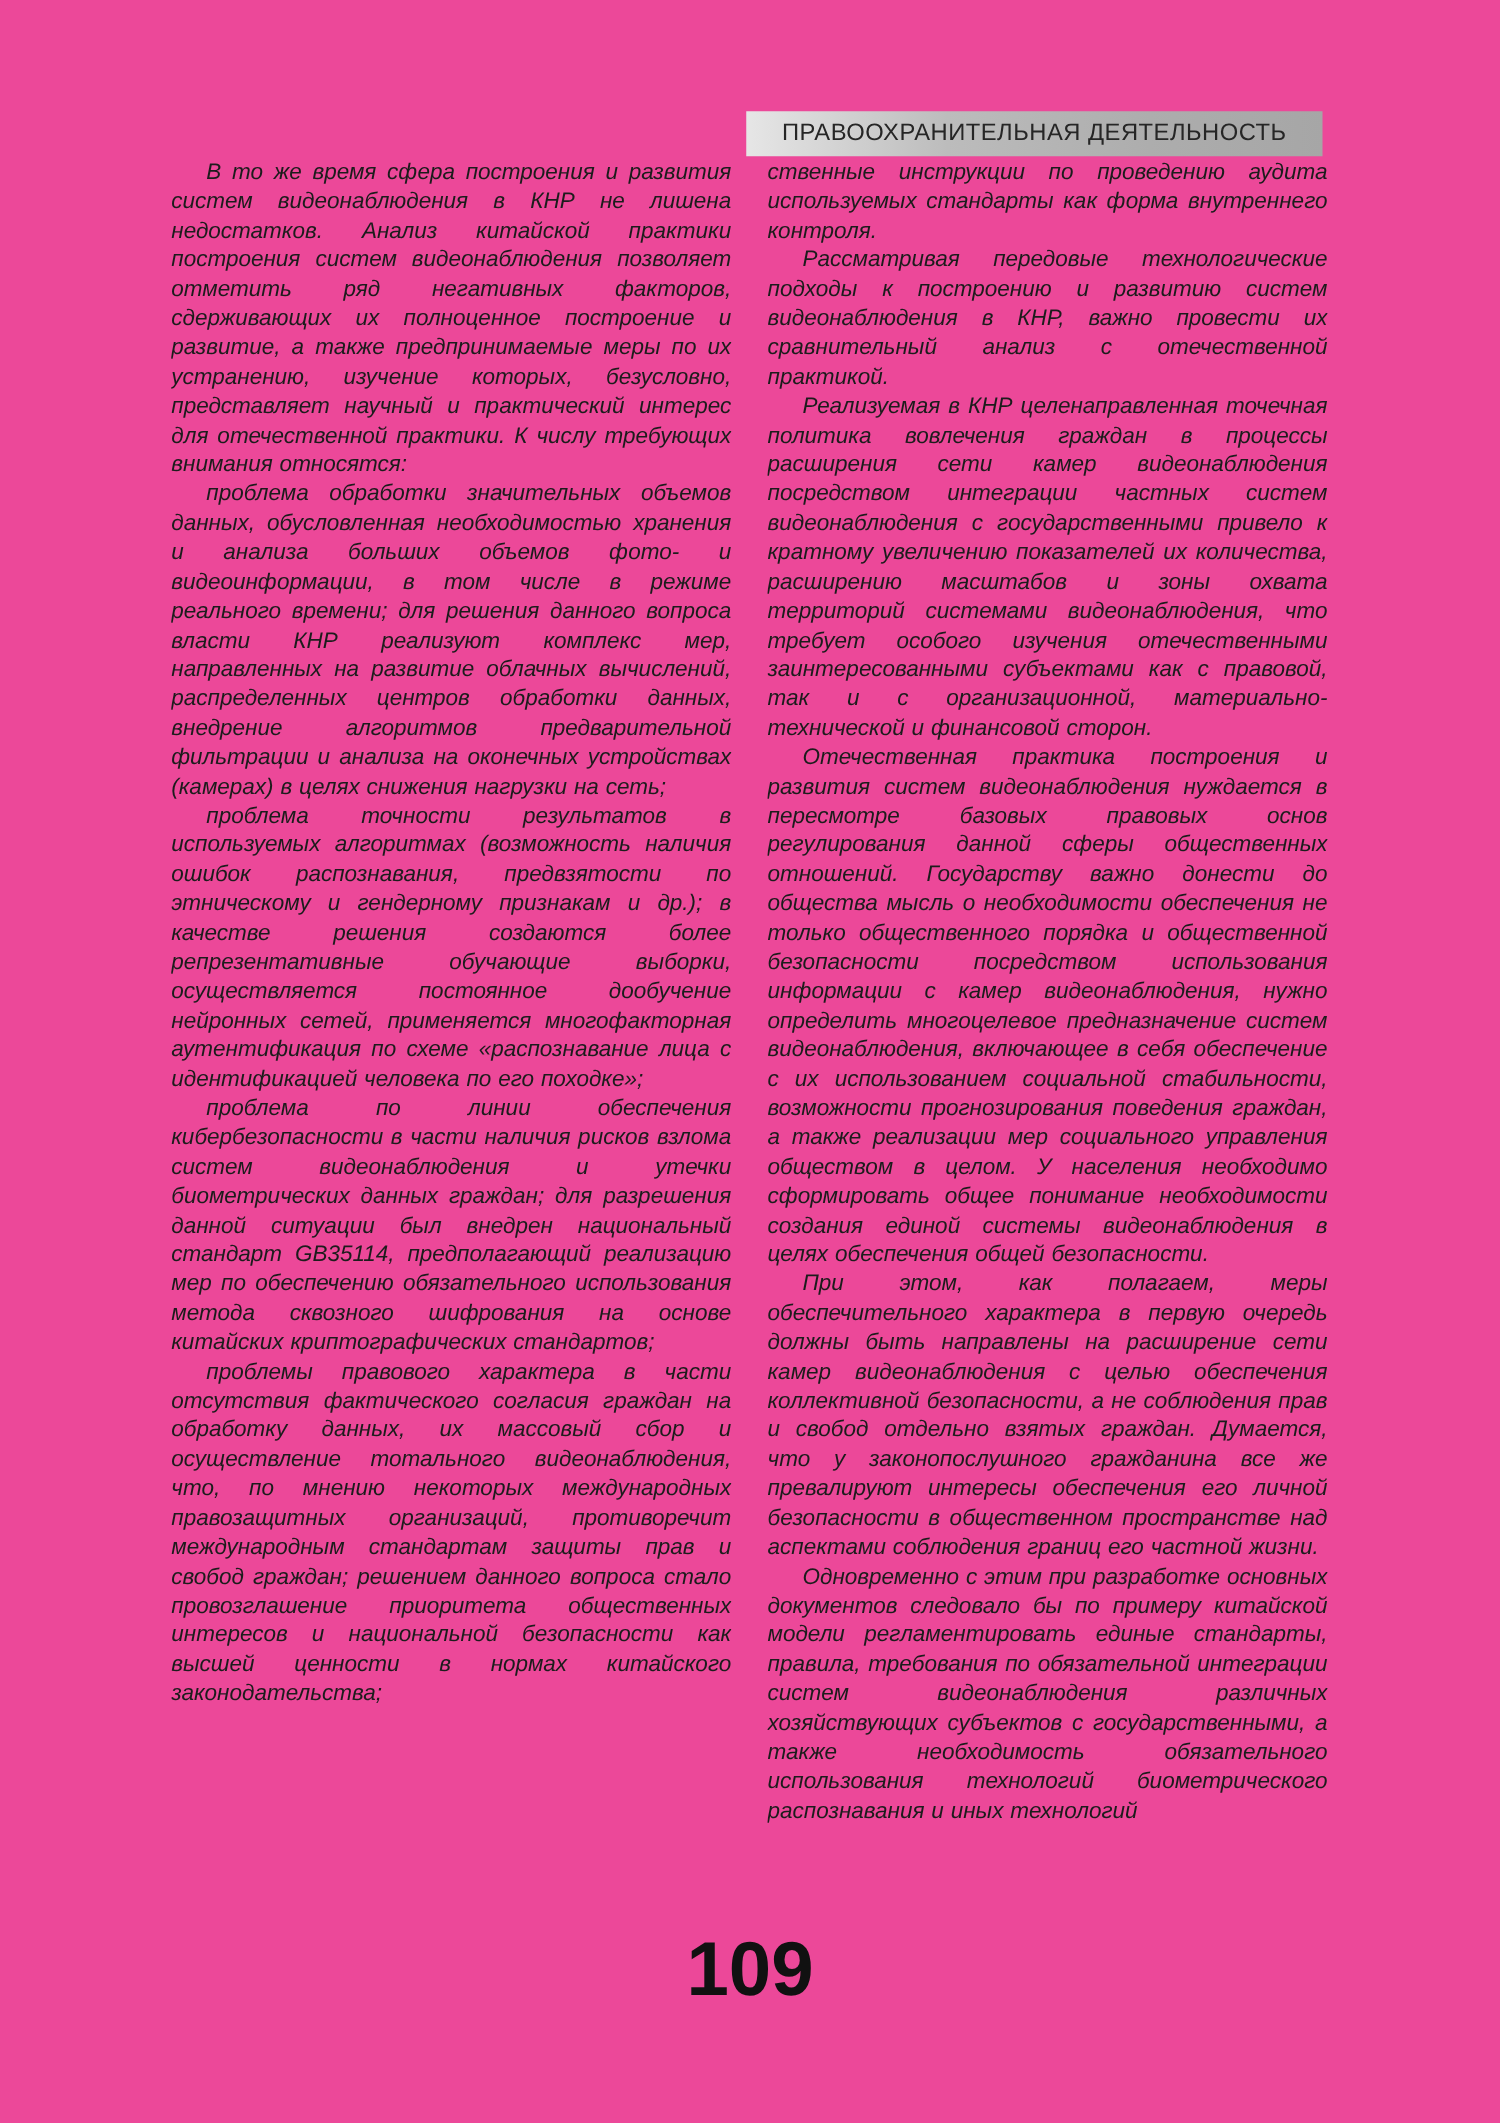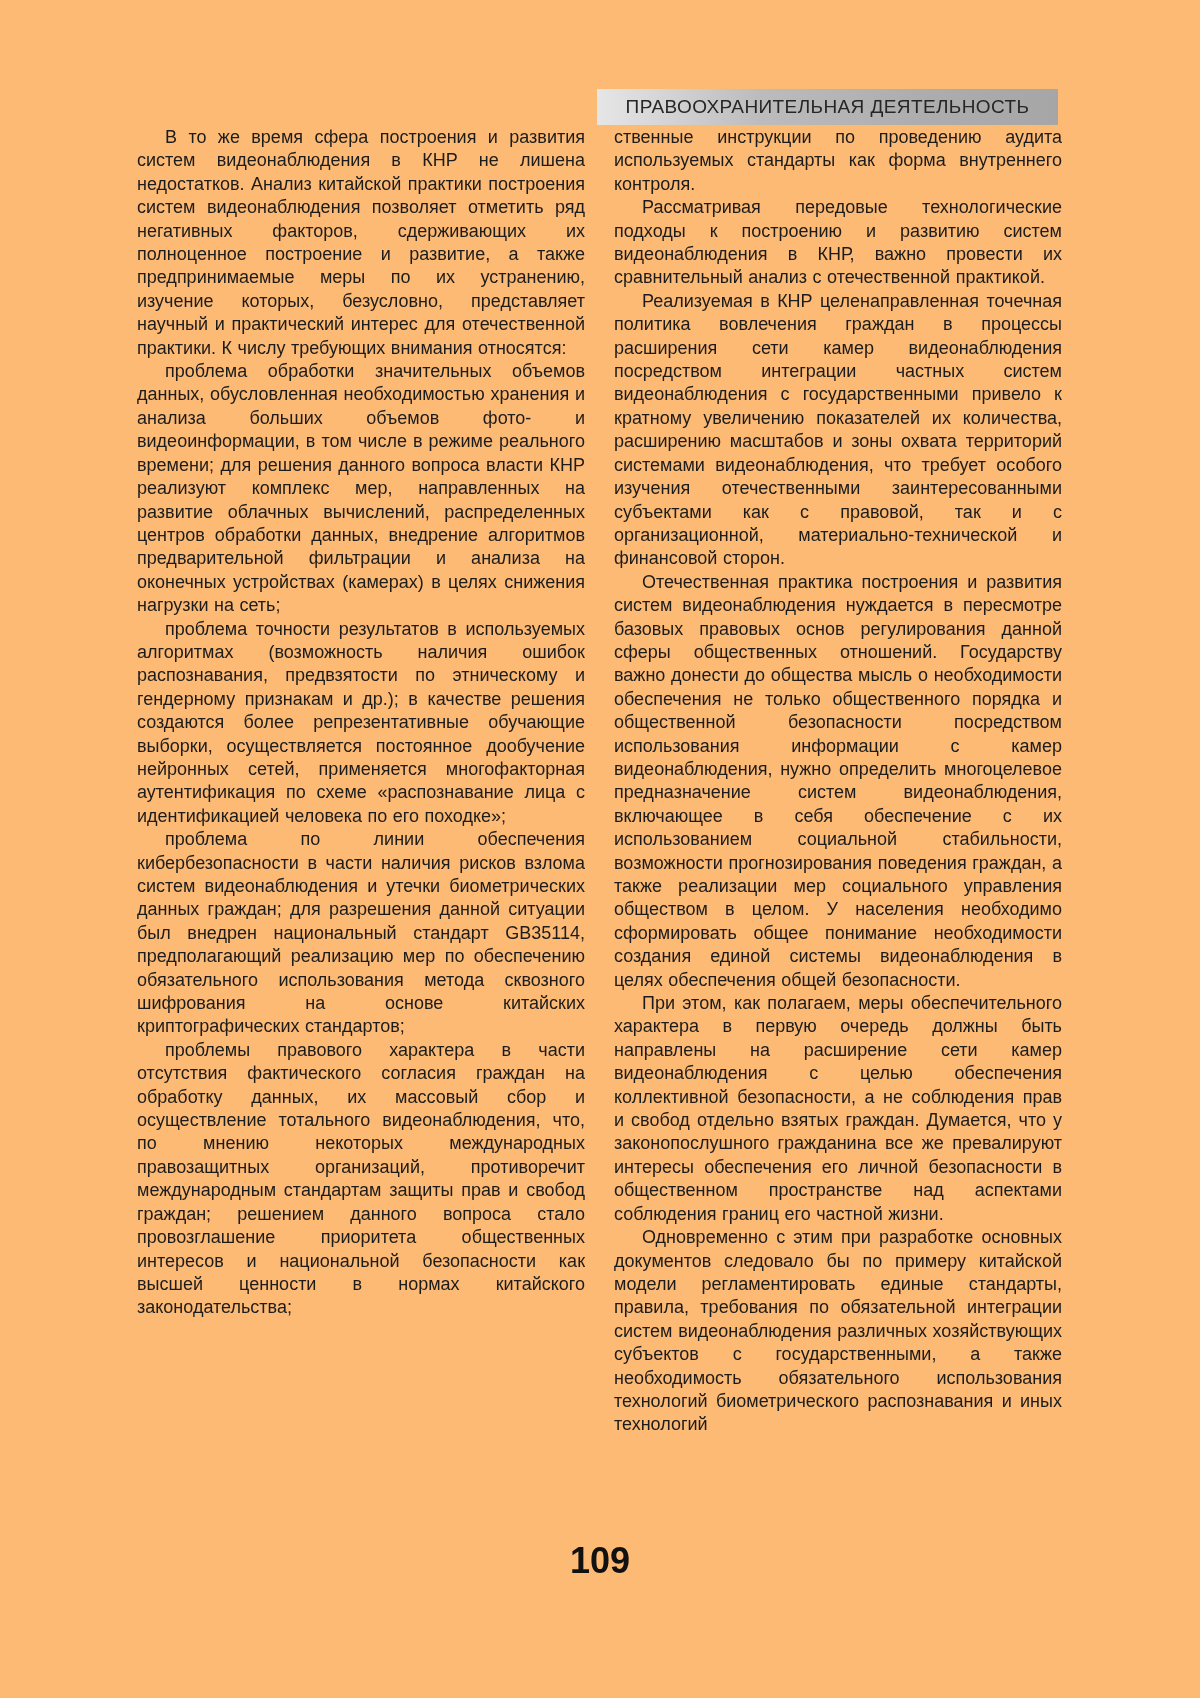--- a/index.html
+++ b/index.html
@@ -1,20 +1,20 @@
 <!DOCTYPE html>
 <html lang="ru"><head>
 <meta charset="utf-8">
 <style>
   html, body { margin: 0; padding: 0; background: #ffffff; }
   .page {
     position: relative;
     width: 1200px;
     height: 1698px;
-    background: #fdba74;
+    background: #ec4899;
     font-family: "Liberation Sans", sans-serif;
     color: #1c1c1c;
     overflow: hidden;
   }
   .header-bar {
     position: absolute;
     left: 597px;
     top: 89px;
     width: 461px;
     height: 36px;
@@ -29,20 +29,21 @@
     color: #262626;
     white-space: nowrap;
   }
   .columns {
     position: absolute;
     left: 137px;
     top: 126px;
     width: 925px;
     display: flex;
     gap: 29px;
+    font-style: italic;
   }
   .col {
     width: 448px;
     height: 1385px;
     overflow: hidden;
     text-align: justify;
     font-size: 18px;
     line-height: 23.4px;
     word-spacing: 0.5px;
   }
@@ -51,21 +52,21 @@
     padding: 0;
     text-indent: 28px;
   }
   .col p.no-indent { text-indent: 0; }
   .page-number {
     position: absolute;
     left: 0;
     top: 1540px;
     width: 1200px;
     text-align: center;
-    font-size: 36px;
+    font-size: 61px;
     font-weight: bold;
     color: #111111;
   }
 </style>
 </head>
 <body>
 
 <div class="page">
 
   <div class="header-bar">

